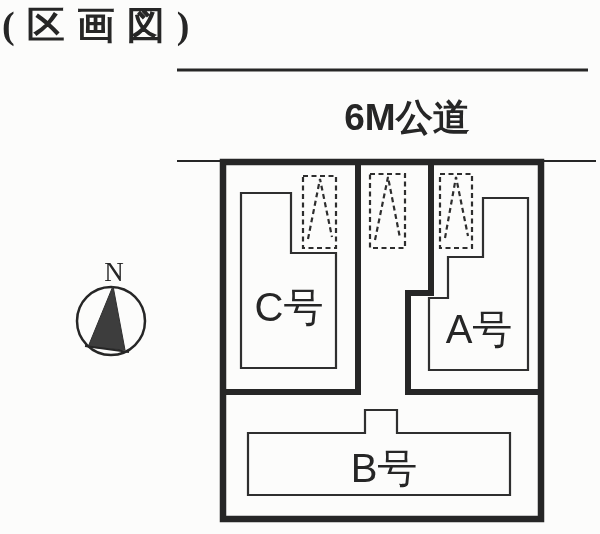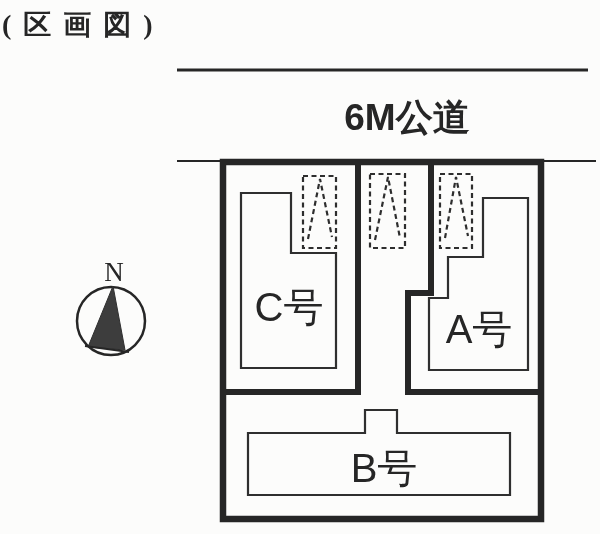--- a/index.html
+++ b/index.html
@@ -18,21 +18,21 @@
     position: relative;
     width: 600px; height: 534px;
     background: var(--paper);
     overflow: hidden;
   }
   .title {
     position: absolute;
     top: 1px; left: 2px;
     font-family: "Liberation Serif", serif;
     font-weight: bold;
-    font-size: 28px;
+    font-size: 38px;
     line-height: 48px;
     letter-spacing: 12px;
     color: var(--ink);
     white-space: nowrap;
   }
   svg.map { position: absolute; top: 0; left: 0; }
 
   .thin-line   { stroke: var(--ink); stroke-width: 2;   fill: none; }
   .road-top    { stroke: var(--ink); stroke-width: 3;   fill: none; }
   .outer-wall  { stroke: var(--ink); stroke-width: 6.5; fill: none; }

